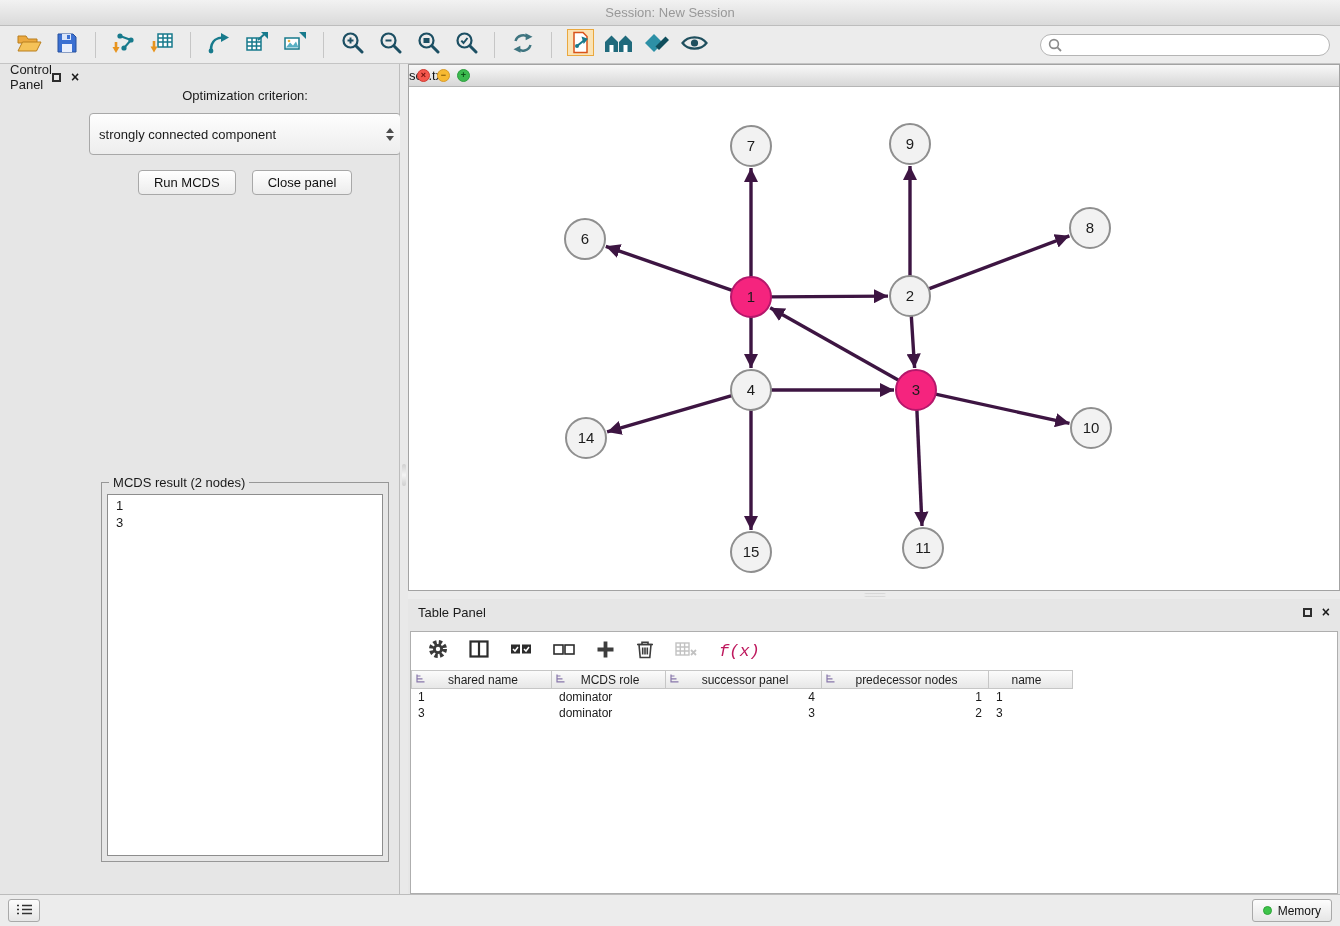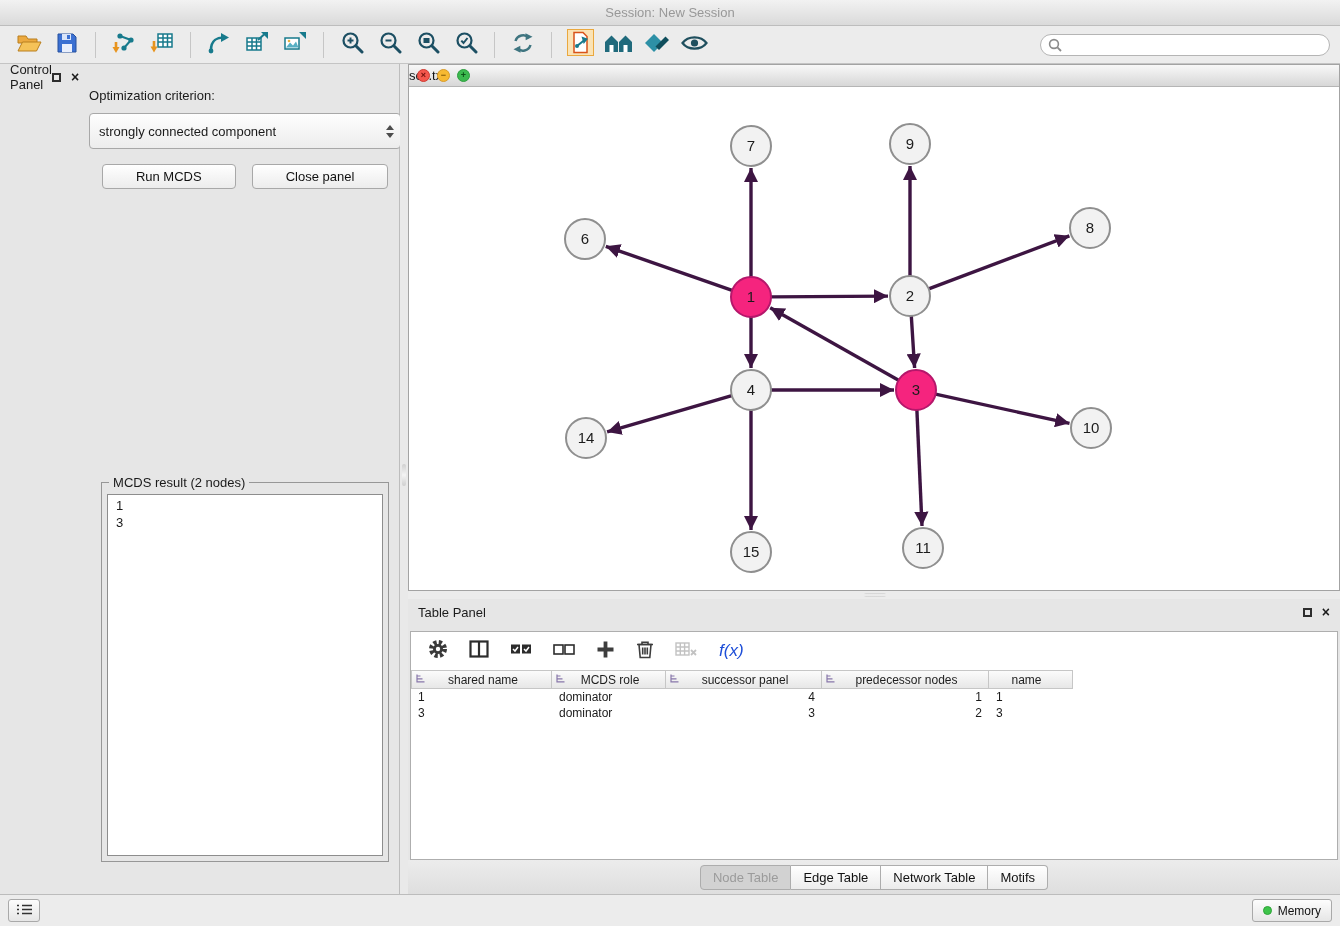--- a/index.html
+++ b/index.html
@@ -35,28 +35,28 @@
 
   
   .cp-tabs{display:flex;justify-content:center;margin-top:2px}
   .cp-tab{font-size:13px;padding:4px 13px;background:linear-gradient(#ffffff,#ececec);
     border:1px solid #b2b2b2;border-left:none;color:#141414;cursor:default}
   .cp-tab:first-child{border-left:1px solid #b2b2b2;border-radius:4px 0 0 4px}
   .cp-tab:last-child{border-radius:0 4px 4px 0}
   .cp-tab.active{background:#d5d5d5;color:#9b9b9b}
 
   .cp-body{flex:1;display:flex;flex-direction:column;padding-top:24px}
-  .opt-label{text-align:left;font-size:13px}
-  .dropdown{width:312px;height:36px;margin:10px auto 0;background:linear-gradient(#fefefe,#ededed);
+  .opt-label{text-align:center;font-size:13px}
+  .dropdown{width:312px;height:42px;margin:10px auto 0;background:linear-gradient(#fefefe,#ededed);
     border:1px solid #a8a8a8;border-radius:4px;display:flex;align-items:center;font-size:13px;padding:0 6px 0 9px}
   .dd-stepper{margin-left:auto;display:flex;flex-direction:column;gap:3px;align-items:center}
   .dd-up{width:0;height:0;border-left:4px solid transparent;border-right:4px solid transparent;border-bottom:5px solid #4c4c4c}
   .dd-down{width:0;height:0;border-left:4px solid transparent;border-right:4px solid transparent;border-top:5px solid #4c4c4c}
   .btn-row{display:flex;justify-content:center;gap:16px;margin-top:15px}
-  .btn{font-size:13px;padding:4px 33px;background:linear-gradient(#ffffff,#ececec);
+  .btn{font-size:13px;padding:4px 15px;background:linear-gradient(#ffffff,#ececec);
     border:1px solid #a8a8a8;border-radius:4px;color:#111;cursor:default}
   .spacer{flex:1}
   .result-box{margin:0 12px 32px;border:1px solid #979797;height:380px;position:relative;padding:11px 5px 5px;background:#e6e6e6}
   .result-legend{position:absolute;top:-8px;left:7px;background:#e6e6e6;padding:0 4px;font-size:13px}
   .result-inner{background:#fff;border:1px solid #8d8d8d;height:100%;font-size:13px;padding:2px 8px;line-height:17px;overflow:hidden}
 
   
   .net-frame{height:527px;border:1px solid #a3a3a3;display:flex;flex-direction:column;background:#fff}
   .net-titlebar{height:22px;background:linear-gradient(#f8f8f8,#d7d7d7);border-bottom:1px solid #b5b5b5;
     display:flex;align-items:center;position:relative}
@@ -71,21 +71,21 @@
   .net-canvas svg{width:100%;height:100%;display:block}
 
   .h-splitter{height:8px;position:relative}
   .h-splitter::after{content:"";position:absolute;top:2px;left:456px;width:22px;height:4px;
     background:linear-gradient(#cfcfcf,#f4f4f4,#cfcfcf);border-radius:2px}
 
   
   .table-panel{flex:1;display:flex;flex-direction:column;background:#e6e6e6;min-height:0}
   .table-area{flex:1;margin:6px 2px 0;background:#fff;border:1px solid #aeaeae;display:flex;flex-direction:column;overflow:hidden}
   .table-toolbar{height:38px;display:flex;align-items:center;gap:21px;padding-left:17px;flex:0 0 auto}
-  .fx{font-family:Liberation Sans, sans-serif;font-style:italic;font-size:17px;color:#1d4ed8}
+  .fx{font-family:Liberation Mono, monospace;font-style:italic;font-size:17px;color:#be185d}
   .thead{display:flex;flex:0 0 auto}
   .th{height:19px;background:linear-gradient(#fbfbfb,#e7e7e7);border:1px solid #c6c6c6;border-left:none;
     display:flex;align-items:center;font-size:12px;color:#1e1e1e;padding:0 3px;cursor:default}
   .th:first-child{border-left:1px solid #c6c6c6}
   .th .lab{flex:1;text-align:center;padding-right:8px}
   .trow{display:flex;font-size:12px;height:16px;align-items:center;cursor:default}
   .td{padding:0 7px;white-space:nowrap;overflow:hidden}
   .c0{width:141px}.c1{width:114px}.c2{width:156px}.c3{width:167px}.c4{width:84px}
   .ra{text-align:right}
   .table-tabs{height:34px;display:flex;align-items:center;justify-content:center;background:linear-gradient(#ececec,#dedede)}
@@ -510,26 +510,20 @@
         </div>
         <div class="trow">
           <div class="td c0">3</div>
           <div class="td c1">dominator</div>
           <div class="td c2 ra">3</div>
           <div class="td c3 ra">2</div>
           <div class="td c4">3</div>
         </div>
         <div class="spacer"></div>
       </div>
-      <div class="table-tabs">
-        <span class="t-tab active">Node Table</span>
-        <span class="t-tab">Edge Table</span>
-        <span class="t-tab">Network Table</span>
-        <span class="t-tab">Motifs</span>
-      </div>
     </div>
   </div>
 </div>
 
 <div class="statusbar">
   <span class="list-btn">
     <span>
       <svg width="17" height="13" viewBox="0 0 17 13">
           <path d="M1 2.5 h2 M6 2.5 h10 M1 6.5 h2 M6 6.5 h10 M1 10.5 h2 M6 10.5 h10" stroke="#333" stroke-width="1.6"></path>
         </svg>

